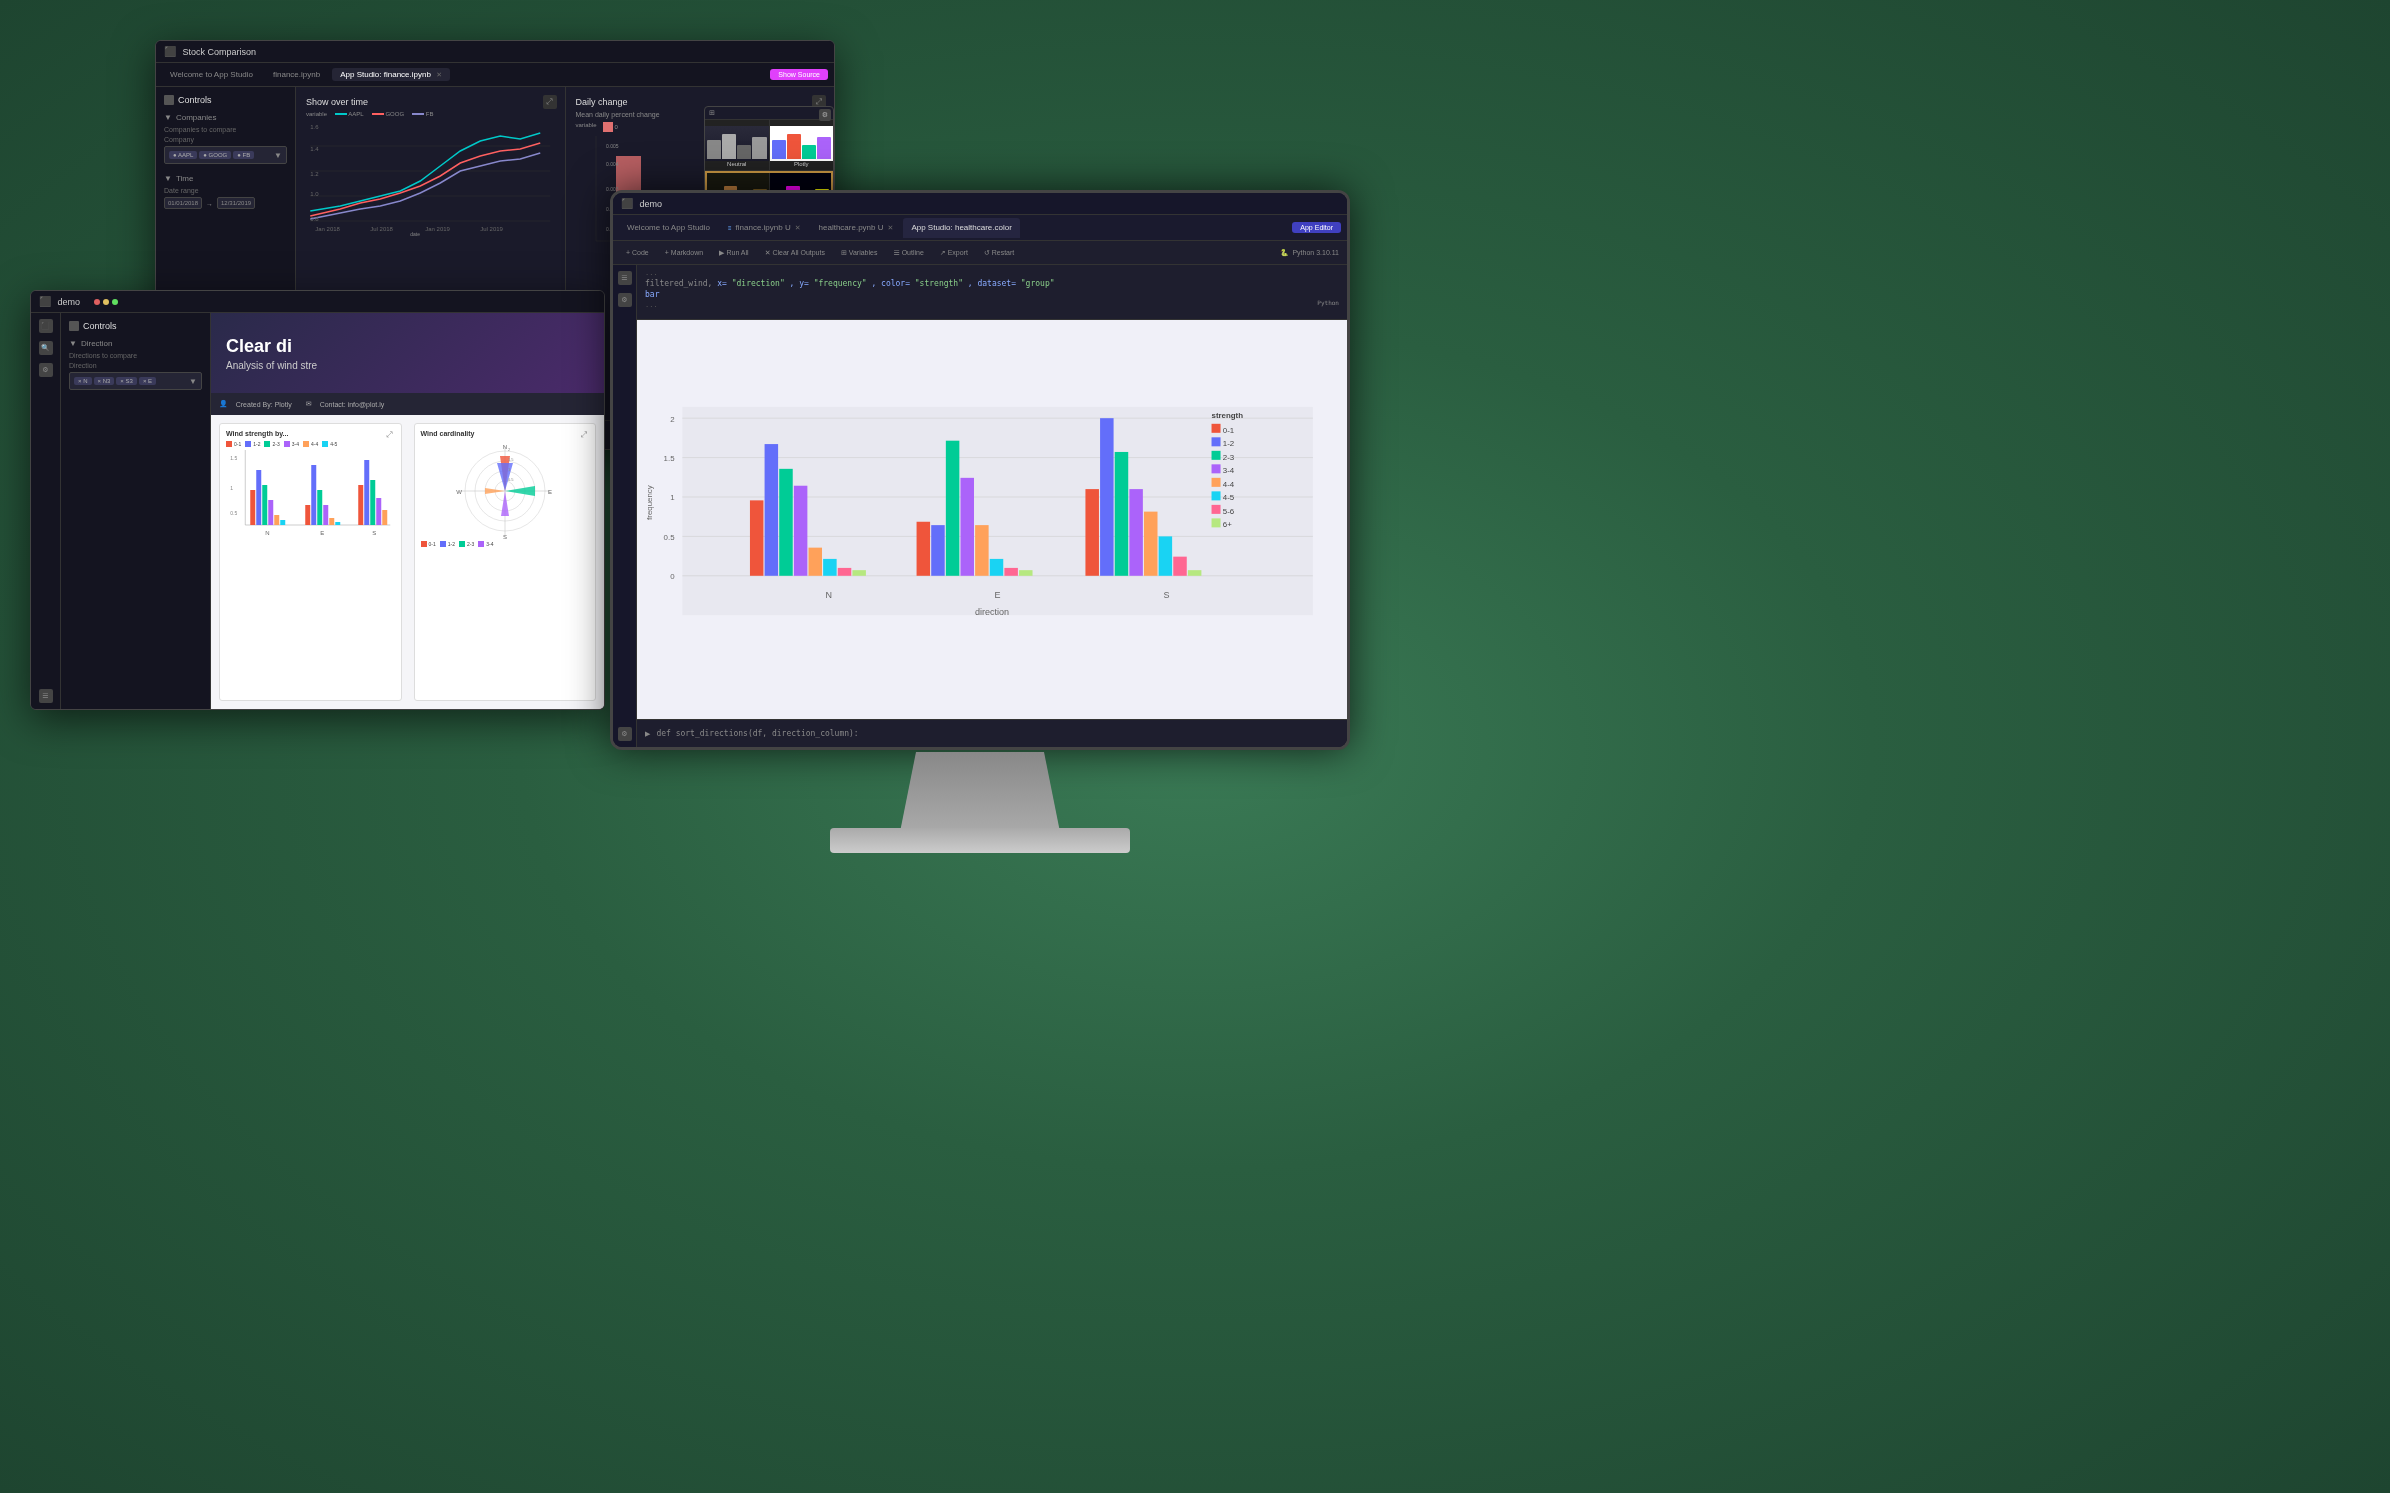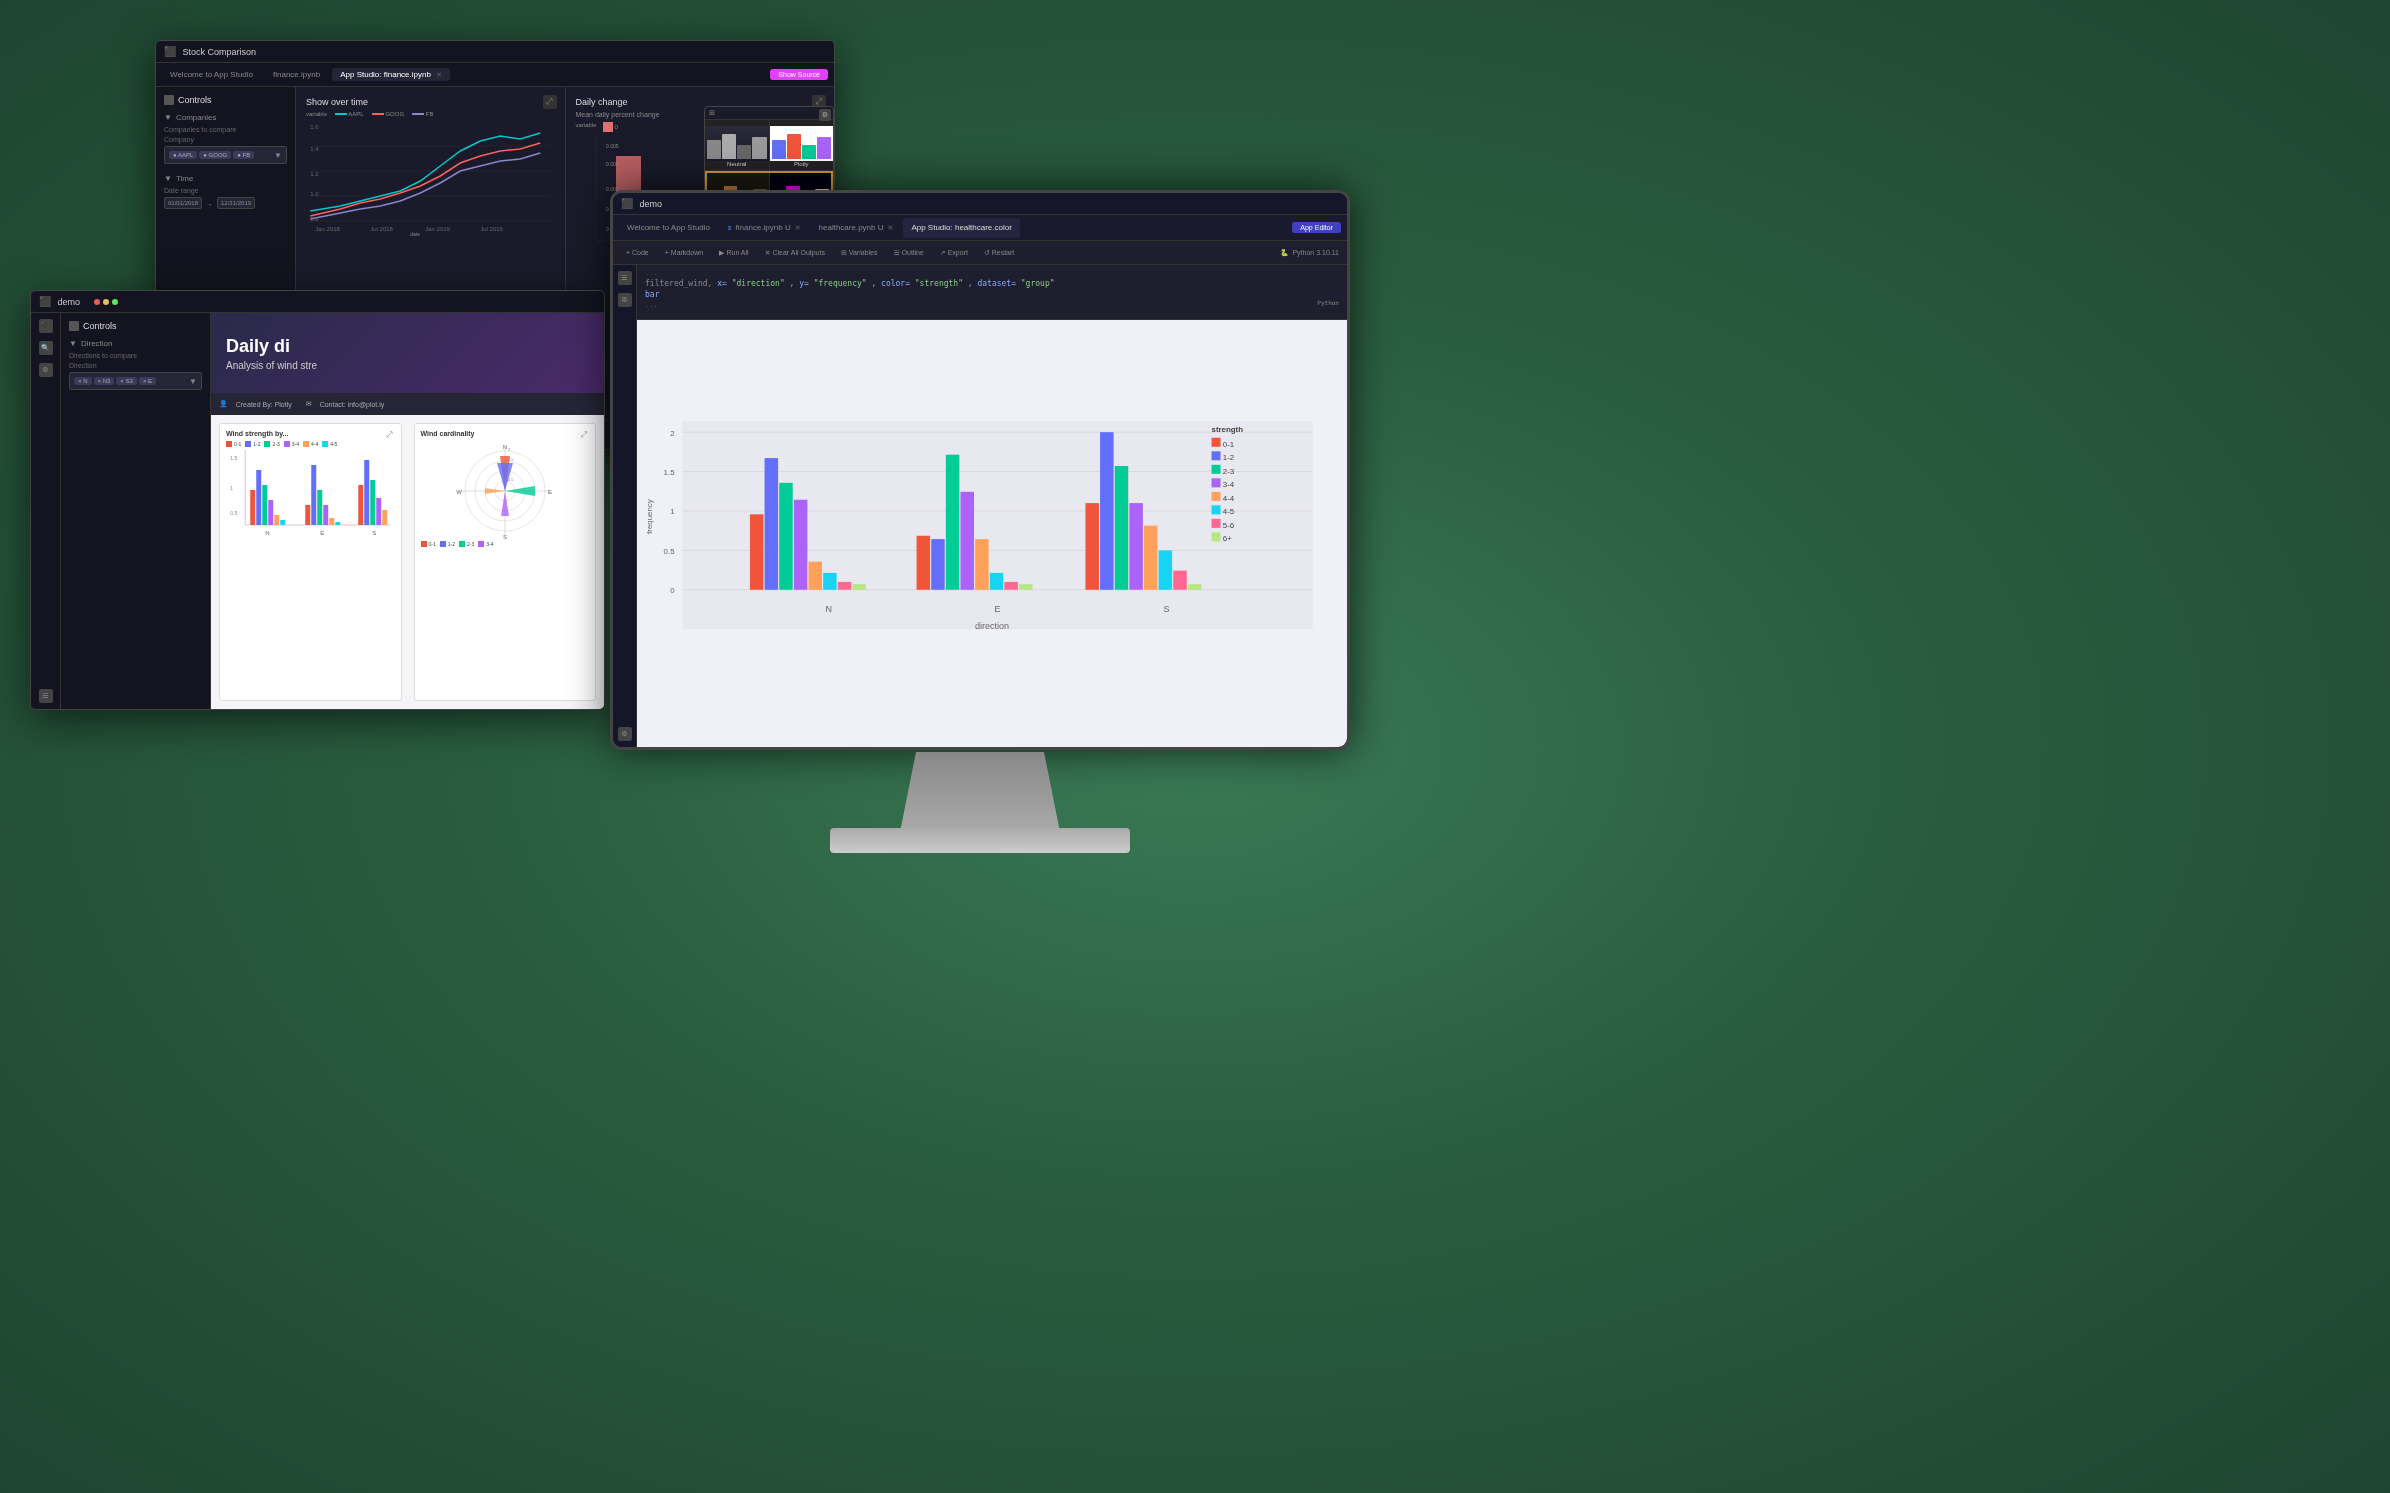--- a/index.html
+++ b/index.html
@@ -888,21 +888,21 @@
             <span class="wind-tag">× N3</span>
             <span class="wind-tag">× S3</span>
             <span class="wind-tag">× E</span>
           </div>
           <span style="font-size:8px;color:#888;">▼</span>
         </div>
       </div>
       <div class="wind-content-area">
 
         <div class="wind-page-content">
-          <div class="wind-page-title">Daily di</div>
+          <div class="wind-page-title">Clear di</div>
           <div class="wind-page-subtitle">Analysis of wind stre</div>
         </div>
 
         <div class="wind-footer-bar">
           <span style="font-size:7px;">👤</span>
           <span>Created By: Plotly</span>
           <span style="font-size:7px;margin-left:6px;">✉</span>
           <span>Contact: info@plot.ly</span>
         </div>
 
@@ -1173,19 +1173,23 @@
               <text x="515" y="76" fill="#444" font-size="7">4-4</text>
               <rect x="505" y="80" width="8" height="8" fill="#19d3f3"></rect>
               <text x="515" y="88" fill="#444" font-size="7">4-5</text>
               <rect x="505" y="92" width="8" height="8" fill="#ff6692"></rect>
               <text x="515" y="100" fill="#444" font-size="7">5-6</text>
               <rect x="505" y="104" width="8" height="8" fill="#b6e880"></rect>
               <text x="515" y="112" fill="#444" font-size="7">6+</text>
             </svg>
           </div>
 
+          <div style="height:28px;background:#1e1e2e;border-top:1px solid #333;display:flex;align-items:center;padding:0 8px;gap:6px;">
+            <span style="font-size:7px;color:#888;">▶</span>
+            <span style="font-family:monospace;font-size:8px;color:#888;">def sort_directions(df, direction_column):</span>
+          </div>
         </div>
       </div>
     </div>
   </div>
   <div class="monitor-stand"></div>
   <div class="monitor-base"></div>
 </div>
 
 </body></html>

